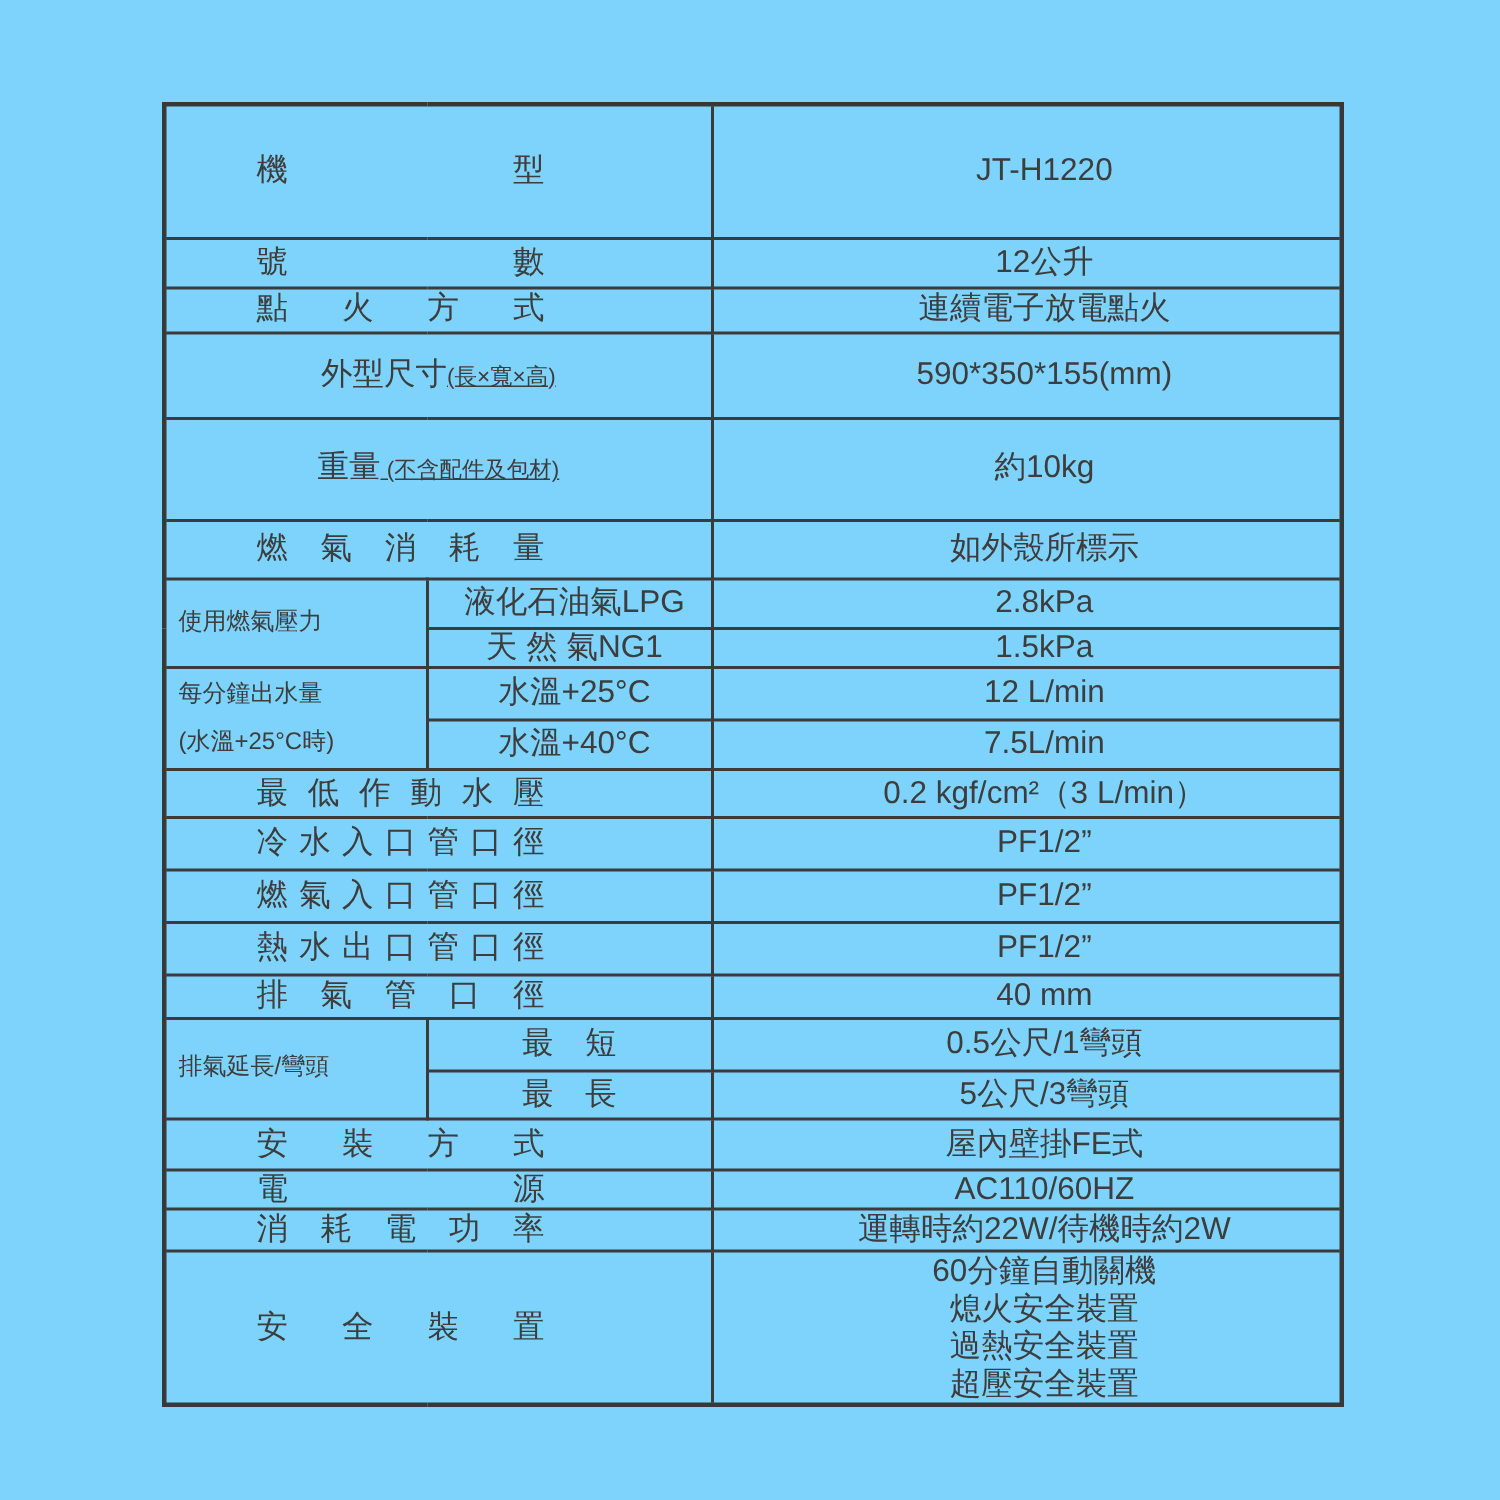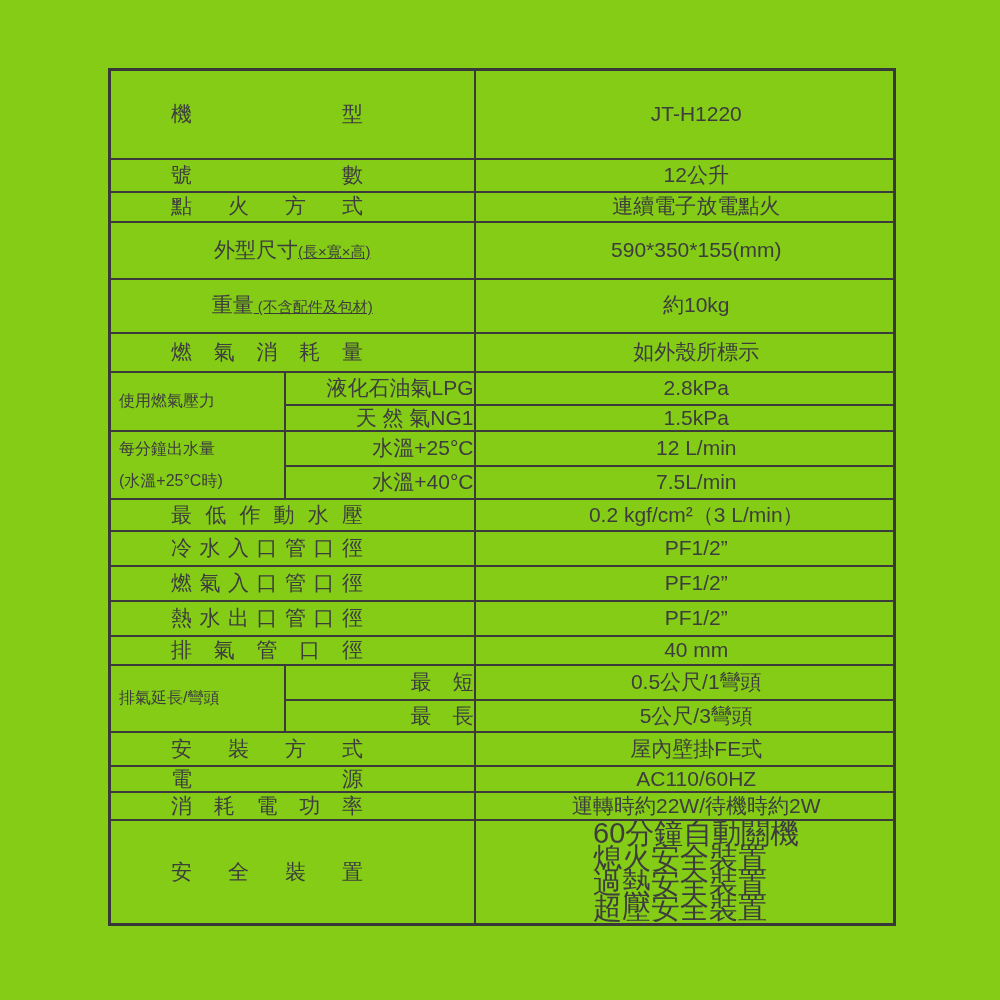--- a/index.html
+++ b/index.html
@@ -4,21 +4,21 @@
 <style>
   html, body {
     margin: 0;
     padding: 0;
     background: #ffffff;
   }
   .page {
     position: relative;
     width: 1000px;
     height: 1000px;
-    background: #84cc16;
+    background: #7dd3fc;
     font-family: "Liberation Sans", "DejaVu Sans", sans-serif;
     color: #3d3d3d;
   }
   table.spec-table {
     position: absolute;
     left: 108px;
     top: 68px;
     border-collapse: collapse;
     table-layout: fixed;
     border: 3px solid #383838;
@@ -51,31 +51,31 @@
   .note { font-size: 15px; text-decoration: underline; }
   
   td.leftlbl {
     text-align: left;
     padding-left: 8px;
     font-size: 16px;
   }
   td.leftlbl .lline { line-height: 32px; white-space: nowrap; }
   
   td.sublbl {
-    text-align: right;
+    text-align: center;
     padding-left: 7px;
     white-space: nowrap;
   }
   td.subcenter { padding-left: 0; }
   
   .safety {
     display: inline-block;
-    text-align: left;
+    text-align: center;
     line-height: 25px;
-    font-size: 29px;
+    font-size: 21px;
     white-space: nowrap;
   }
 </style>
 </head>
 <body>
 
 <div class="page">
   <table class="spec-table">
     <colgroup>
         <col class="c1">
@@ -97,21 +97,21 @@
     <tr style="height:30px">
       <td colspan="2" class="lbl"><span class="spread">點 火 方 式</span></td>
       <td class="val">連續電子放電點火</td>
     </tr>
 
     <tr style="height:57px">
       <td colspan="2" class="lblcenter"><span>外型尺寸</span><span class="note">(長×寬×高)</span></td>
       <td class="val">590*350*155(mm)</td>
     </tr>
 
-    <tr style="height:54px">
+    <tr style="height:68px">
       <td colspan="2" class="lblcenter"><span>重量</span><span class="note"> (不含配件及包材)</span></td>
       <td class="val">約10kg</td>
     </tr>
 
     <tr style="height:39px">
       <td colspan="2" class="lbl"><span class="spread">燃 氣 消 耗 量</span></td>
       <td class="val">如外殼所標示</td>
     </tr>
 
     <tr style="height:33px">

